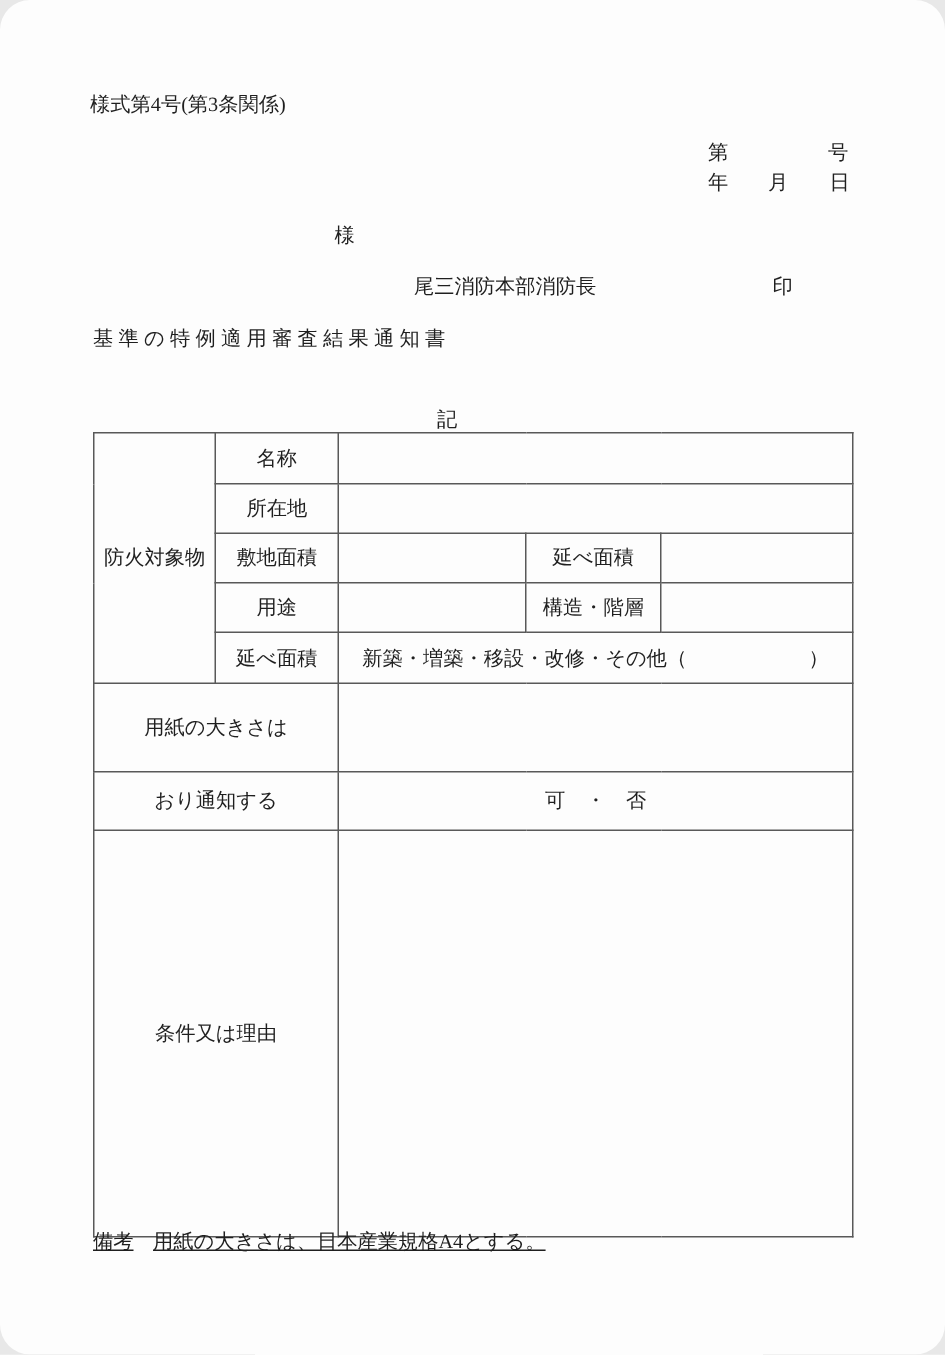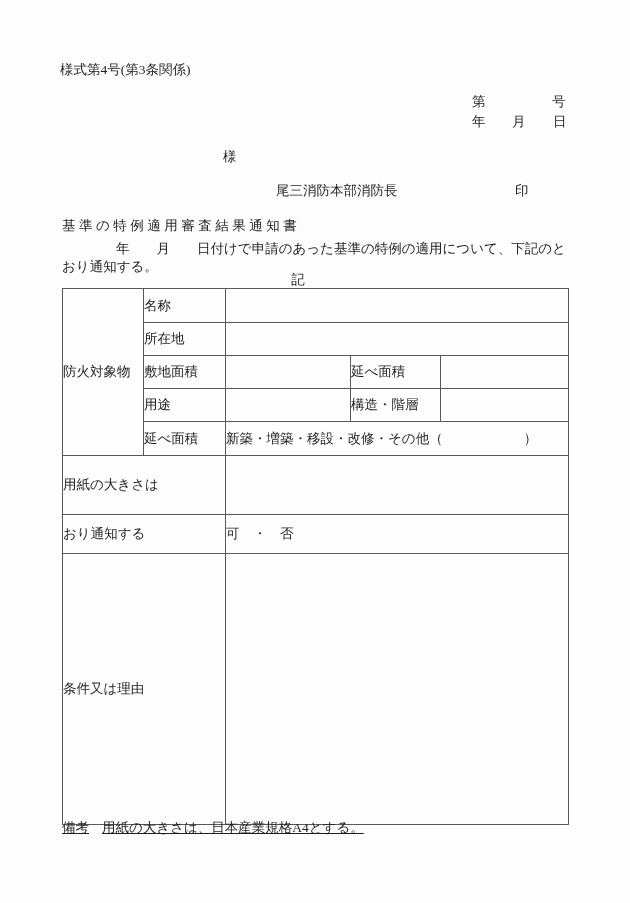--- a/index.html
+++ b/index.html
@@ -9,20 +9,21 @@
   }
   .page {
     position: relative;
     width: 630px;
     height: 903px;
     background: #fdfdfd;
     font-family: "Liberation Serif", "DejaVu Serif", serif;
     color: #1f1f1f;
     font-size: 13.5px;
     overflow: hidden;
+    border-radius: 20px;
   }
   .abs { position: absolute; white-space: pre; line-height: 1.2; }
 
   .form-no    { left: 60px;  top: 62px; }
   .doc-no-dai { left: 472px; top: 94px; }
   .doc-no-go  { left: 552px; top: 94px; }
   .date-year  { left: 472px; top: 114px; }
   .date-month { left: 512px; top: 114px; }
   .date-day   { left: 553px; top: 114px; }
   .addressee  { left: 223px; top: 149px; }
@@ -45,21 +46,21 @@
     left: 62px; top: 288px;
     width: 506px;
     border-collapse: collapse;
     table-layout: fixed;
     font-size: 13.5px;
     color: #1f1f1f;
   }
   table.form-table td {
     border: 1px solid #595959;
     padding: 0;
-    text-align: left;
+    text-align: center;
     vertical-align: middle;
     line-height: 1.3;
     overflow: hidden;
   }
   td.opts {
     text-align: left;
     padding-left: 6px;
     white-space: pre;
   }
   .remarks { left: 62px; top: 820px; text-decoration: underline; }
@@ -79,21 +80,20 @@
   <span class="abs date-month">月</span>
   <span class="abs date-day">日</span>
 
   <span class="abs addressee">様</span>
 
   <span class="abs sender">尾三消防本部消防長</span>
   <span class="abs seal">印</span>
 
   <div class="abs doc-title">基準の特例適用審査結果通知書</div>
 
-  <div class="abs body-text"><span>　　　　年　　月　　日付けで申請のあった基準の特例の適用について、下記のと</span><br><span>おり通知する。</span></div>
 
   <div class="abs ki">記</div>
 
   <table class="form-table">
     <colgroup>
       <col style="width:81px">
       <col style="width:82px">
       <col style="width:125px">
       <col style="width:90px">
       <col style="width:128px">

